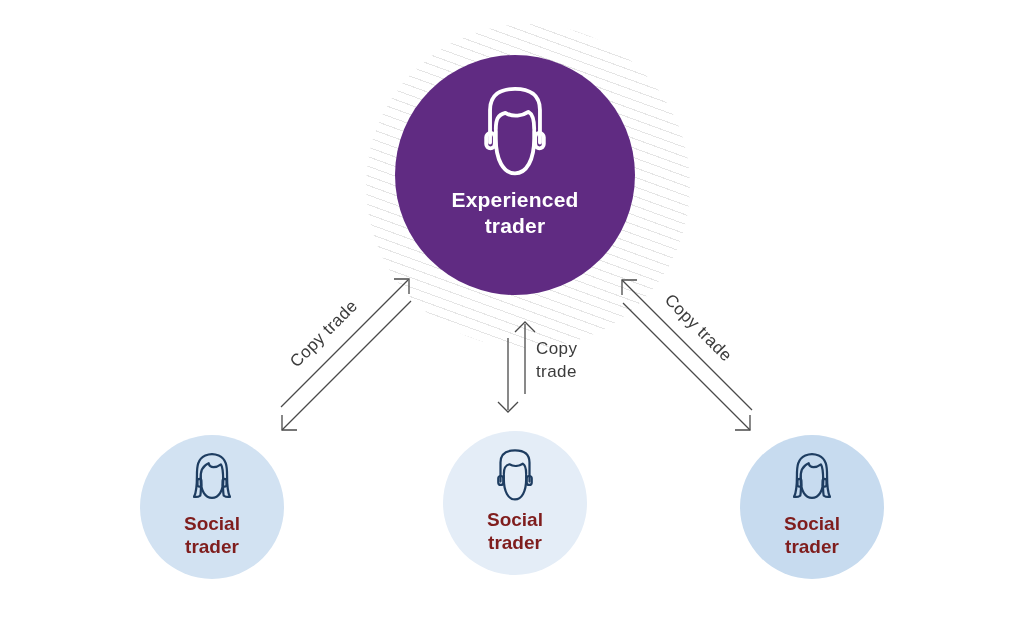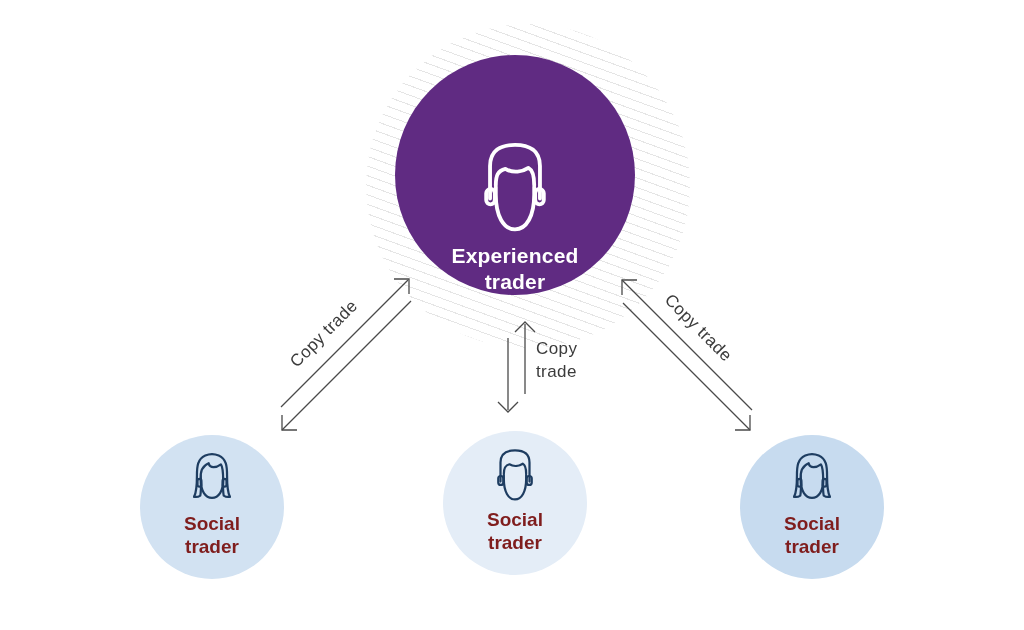--- a/index.html
+++ b/index.html
@@ -11,21 +11,21 @@
   .hatch{
     position:absolute;left:366px;top:24px;width:324px;height:324px;border-radius:50%;
     background:repeating-linear-gradient(20deg, rgba(0,0,0,0.10) 0 1px, transparent 1px 9px);
     z-index:1;
   }
   
   .arrows{position:absolute;left:0;top:0;width:1024px;height:630px;z-index:2;}
   .arrows path{fill:none;stroke:#4a4a4a;stroke-width:1.3;}
   
   .node{position:absolute;border-radius:50%;z-index:3;display:flex;flex-direction:column;align-items:center;}
-  .node-top{left:395px;top:55px;width:240px;height:240px;background:#602b82;justify-content:flex-end;}
+  .node-top{left:395px;top:55px;width:240px;height:240px;background:#602b82;}
   .node-top .face{width:96px;height:100px;margin-top:28px;}
   .node-top .node-label{
     margin-top:4px;color:#ffffff;font-weight:bold;font-size:21px;line-height:26px;
     text-align:center;white-space:pre-line;letter-spacing:0.2px;
   }
   .node-social{width:144px;height:144px;}
   .node-s1{left:140px;top:435px;background:#d2e2f2;}
   .node-s2{left:443px;top:431px;background:#e4edf7;}
   .node-s3{left:740px;top:435px;background:#c7dbef;}
   .node-social .face{width:56px;height:58px;margin-top:16px;}

